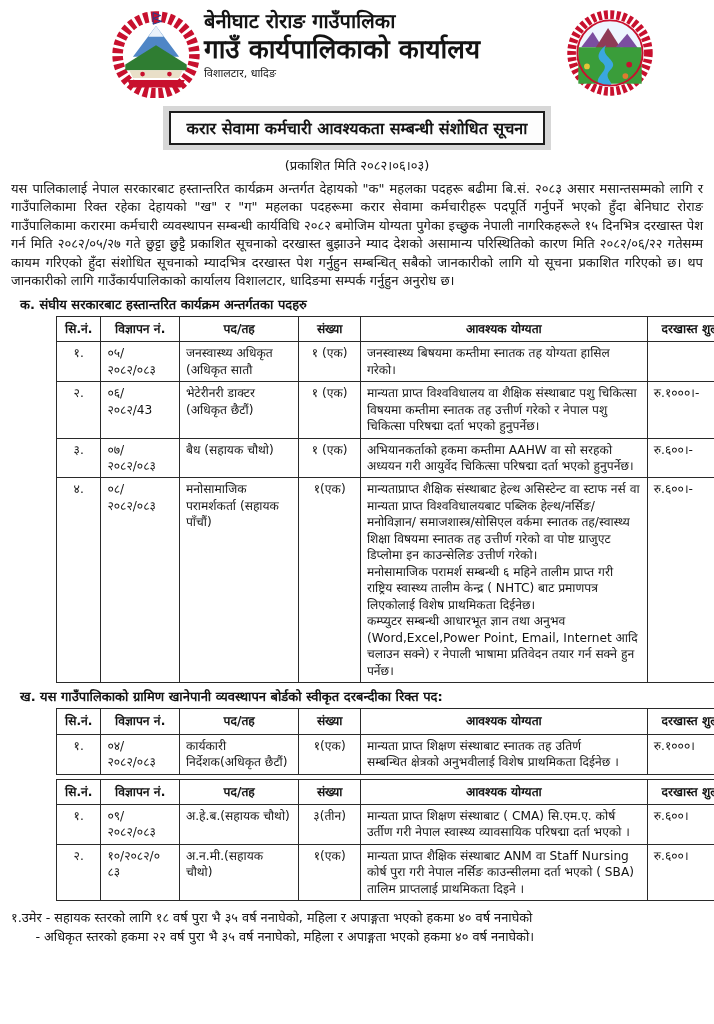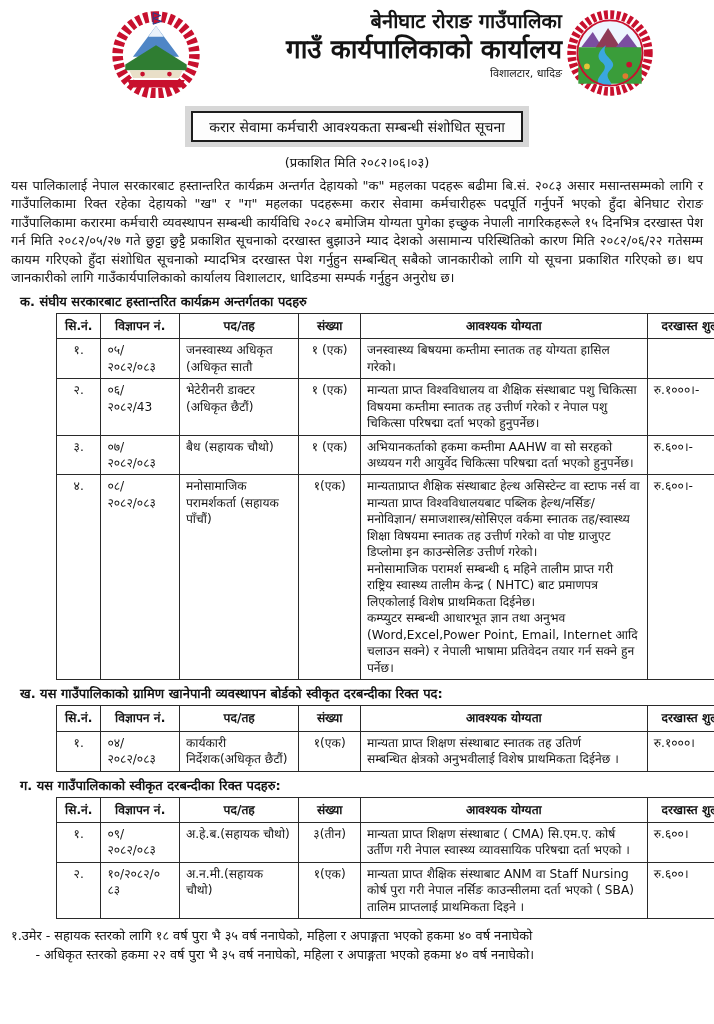--- a/index.html
+++ b/index.html
@@ -2,29 +2,29 @@
 <html><head>
 <meta charset="utf-8">
 <style>
   html,body{margin:0;padding:0;background:#ffffff;}
   body{width:714px;min-height:1024px;font-family:"DejaVu Sans","Liberation Serif",sans-serif;color:#141414;}
   .page{padding:6px 8px 10px 8px;position:relative;}
 
   
   .hdr{display:flex;align-items:flex-start;margin:2px 48px 0 100px;}
   .hdr .logo{flex:0 0 96px;height:90px;}
-  .hdr-center{flex:1;text-align:right;line-height:1.15;padding-top:2px;}
+  .hdr-center{flex:1;text-align:left;line-height:1.15;padding-top:2px;}
   .muni-name{font-size:20px;font-weight:bold;}
   .office-name{font-size:26px;font-weight:bold;margin-top:2px;}
   .addr{font-size:11px;margin-top:3px;}
 
   
   .title-wrap{text-align:center;margin-top:8px;}
   .title-outer{display:inline-block;background:#d7d7d7;padding:5px 6px;}
-  .title-box{background:#fdfdfd;border:2px solid #1c1c1c;padding:4px 16px;font-size:14px;font-weight:normal;}
+  .title-box{background:#fdfdfd;border:2px solid #1c1c1c;padding:4px 16px;font-size:16px;font-weight:bold;}
   .pub-date{text-align:center;font-size:13px;margin-top:6px;}
 
   
   .body-par{font-size:13px;line-height:1.42;text-align:justify;margin:6px 3px 0 3px;white-space:pre-line;}
   .tapasil{text-align:center;font-weight:bold;font-size:14.5px;margin:6px 0 4px 0;}
 
   
   .section{margin-top:4px;}
   .section-title{font-size:13px;font-weight:bold;margin:4px 0 3px 12px;}
   table.vtable{border-collapse:collapse;width:684px;margin-left:48px;table-layout:fixed;}
@@ -189,21 +189,20 @@
 निर्देशक(अधिकृत छैटौं)</td>
               <td class="c3">१(एक)</td>
               <td class="c4">मान्यता प्राप्त शिक्षण संस्थाबाट स्नातक तह उतिर्ण
 सम्बन्धित क्षेत्रको अनुभवीलाई विशेष प्राथमिकता दिईनेछ ।</td>
               <td class="c5">रु.१०००।</td>
             </tr>
           </tbody>
         </table>
       </div>
       <div class="section">
-        <div class="section-title">ग. यस गाउँपालिकाको स्वीकृत दरबन्दीका रिक्त पदहरु:</div>
         <table class="vtable">
           <colgroup>
             <col style="width: 6.5%;">
             <col style="width: 11.5%;">
             <col style="width: 17.5%;">
             <col style="width: 9%;">
             <col style="width: 42%;">
             <col style="width: 13.5%;">
           </colgroup>
           <thead>

